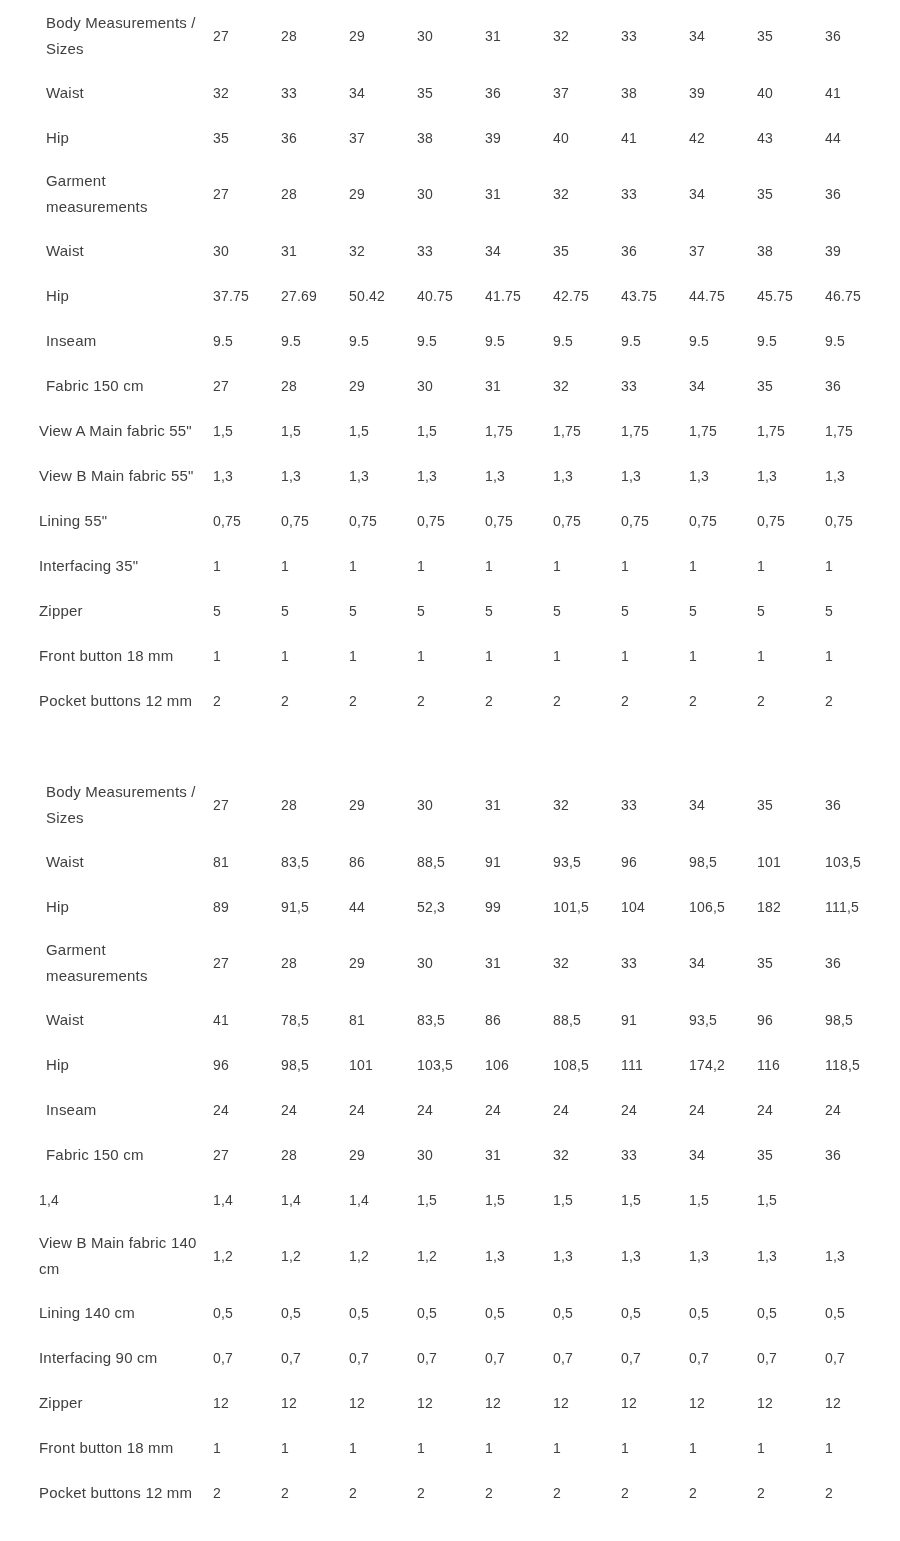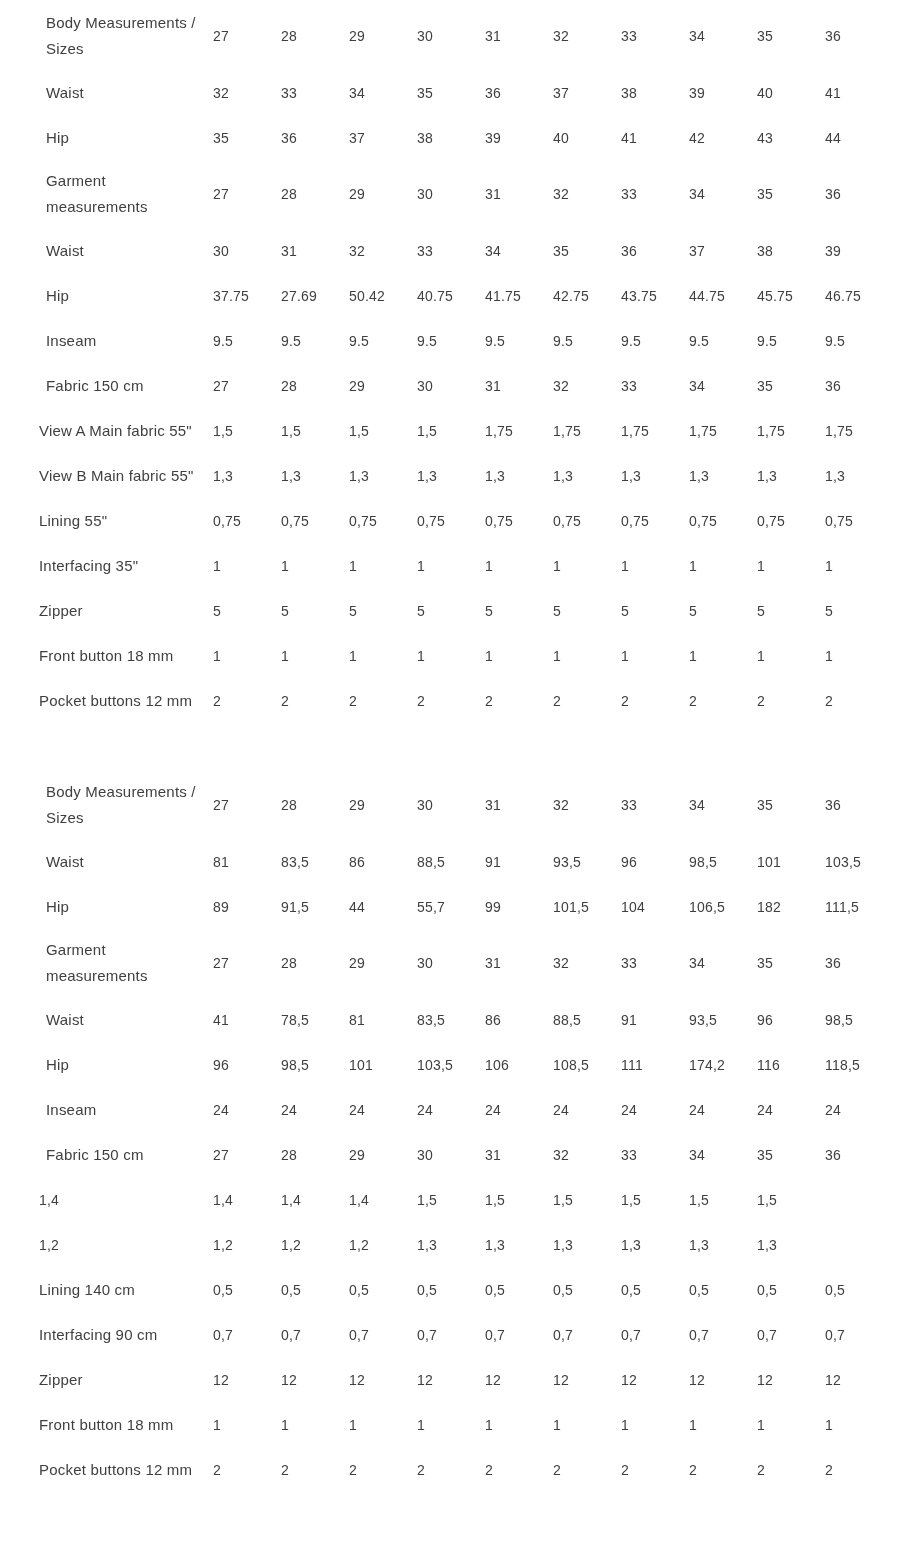--- a/index.html
+++ b/index.html
@@ -273,21 +273,21 @@
           <div class="cell value">96</div>
           <div class="cell value">98,5</div>
           <div class="cell value">101</div>
           <div class="cell value">103,5</div>
         </div>
         <div class="row indent">
           <div class="cell label">Hip</div>
           <div class="cell value">89</div>
           <div class="cell value">91,5</div>
           <div class="cell value">44</div>
-          <div class="cell value">55,7</div>
+          <div class="cell value">52,3</div>
           <div class="cell value">99</div>
           <div class="cell value">101,5</div>
           <div class="cell value">104</div>
           <div class="cell value">106,5</div>
           <div class="cell value">182</div>
           <div class="cell value">111,5</div>
         </div>
         <div class="row indent">
           <div class="cell label">Garment measurements</div>
           <div class="cell value">27</div>
@@ -359,20 +359,21 @@
           <div class="cell value">1,4</div>
           <div class="cell value">1,4</div>
           <div class="cell value">1,5</div>
           <div class="cell value">1,5</div>
           <div class="cell value">1,5</div>
           <div class="cell value">1,5</div>
           <div class="cell value">1,5</div>
           <div class="cell value">1,5</div>
         </div>
         <div class="row">
+          <div class="cell label">View B Main fabric 140 cm</div>
           <div class="cell value">1,2</div>
           <div class="cell value">1,2</div>
           <div class="cell value">1,2</div>
           <div class="cell value">1,2</div>
           <div class="cell value">1,3</div>
           <div class="cell value">1,3</div>
           <div class="cell value">1,3</div>
           <div class="cell value">1,3</div>
           <div class="cell value">1,3</div>
           <div class="cell value">1,3</div>

